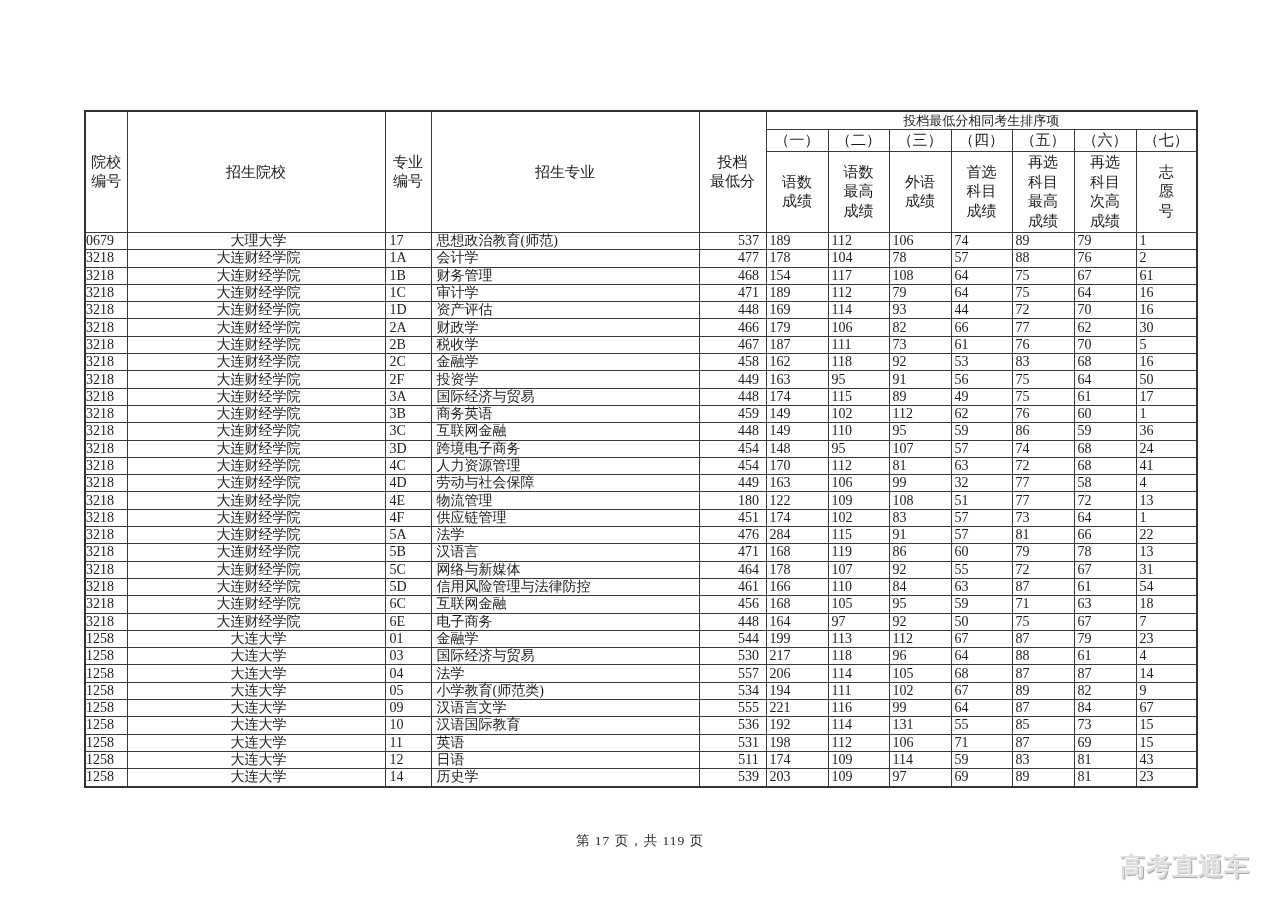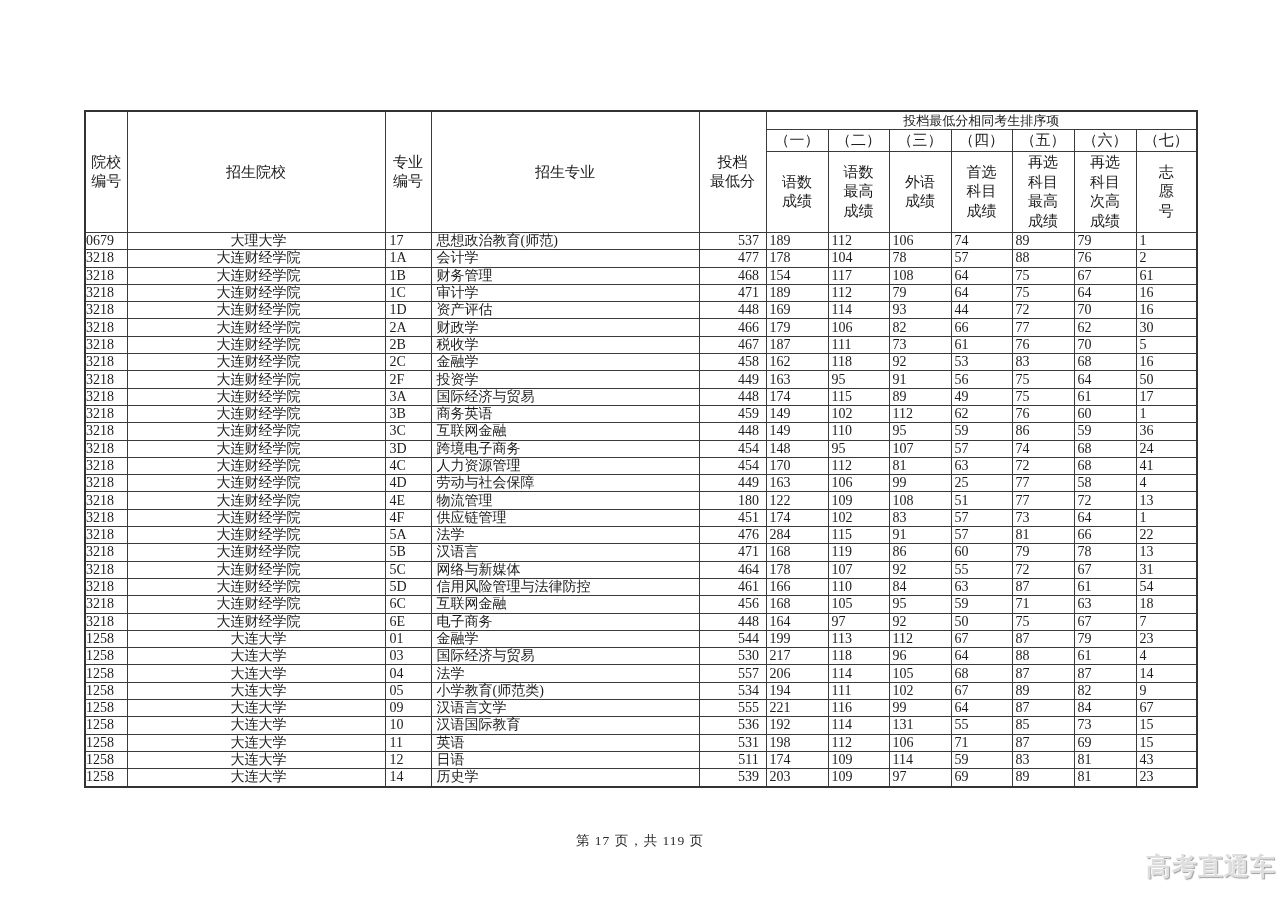--- a/index.html
+++ b/index.html
@@ -60,21 +60,21 @@
     top: 832px;
     left: 0;
     width: 100%;
     text-align: center;
     font-size: 13.5px;
     letter-spacing: 1px;
     color: #2a2a2a;
   }
   .watermark {
     position: absolute;
-    right: 4px;
+    right: 30px;
     bottom: 22px;
     font-family: Liberation Serif, serif;
     font-size: 25px;
     font-weight: bold;
     letter-spacing: 1px;
     color: #dedede;
     text-shadow: -1px -1px 0 #ffffff, 1px 1px 1px #a0a0a0;
   }
 </style>
 </head>
@@ -341,21 +341,21 @@
         </tr>
         <tr>
           <td class="c0">3218</td>
           <td class="c1">大连财经学院</td>
           <td class="c2">4D</td>
           <td class="c3">劳动与社会保障</td>
           <td class="c4">449</td>
           <td class="c5">163</td>
           <td class="c6">106</td>
           <td class="c7">99</td>
-          <td class="c8">25</td>
+          <td class="c8">32</td>
           <td class="c9">77</td>
           <td class="c10">58</td>
           <td class="c11">4</td>
         </tr>
         <tr>
           <td class="c0">3218</td>
           <td class="c1">大连财经学院</td>
           <td class="c2">4E</td>
           <td class="c3">物流管理</td>
           <td class="c4">180</td>

